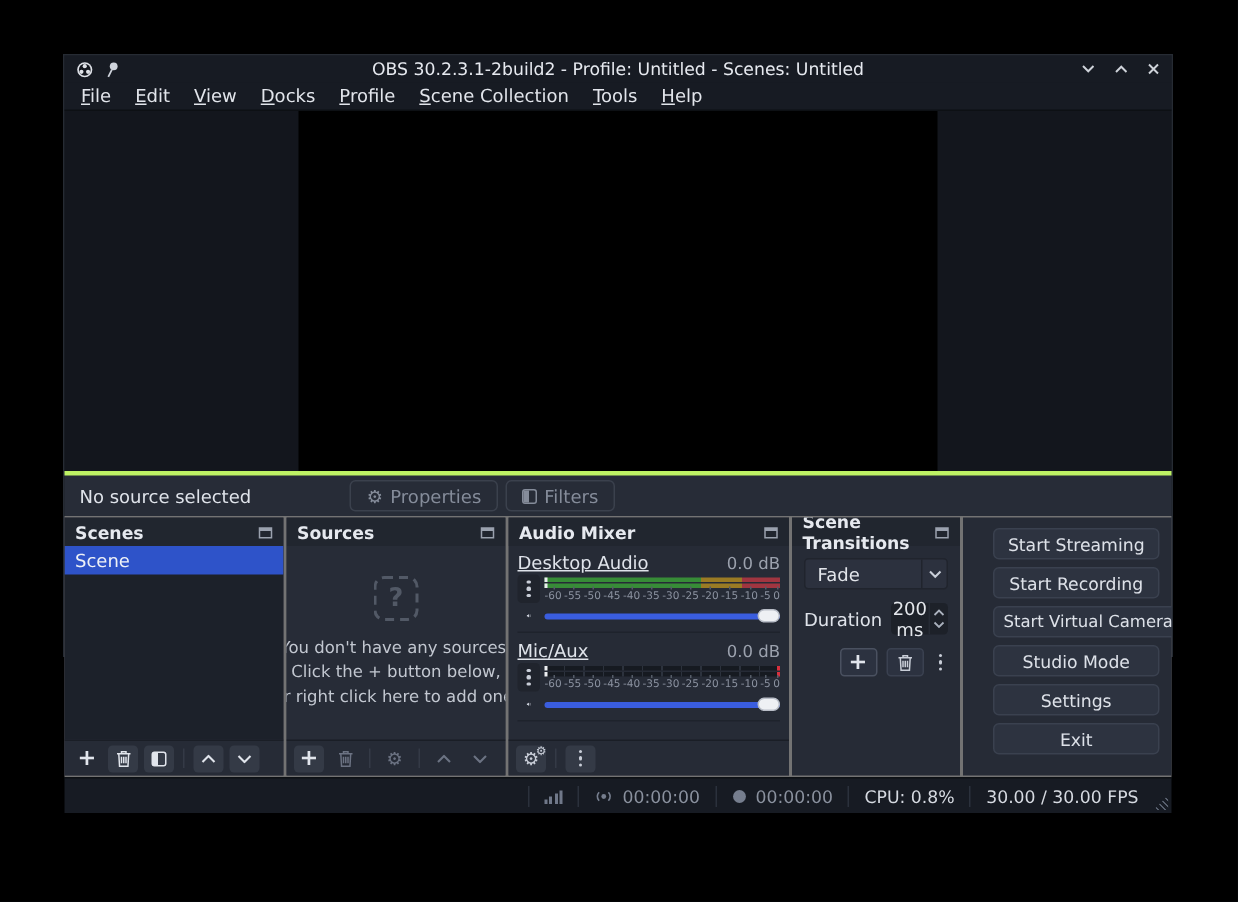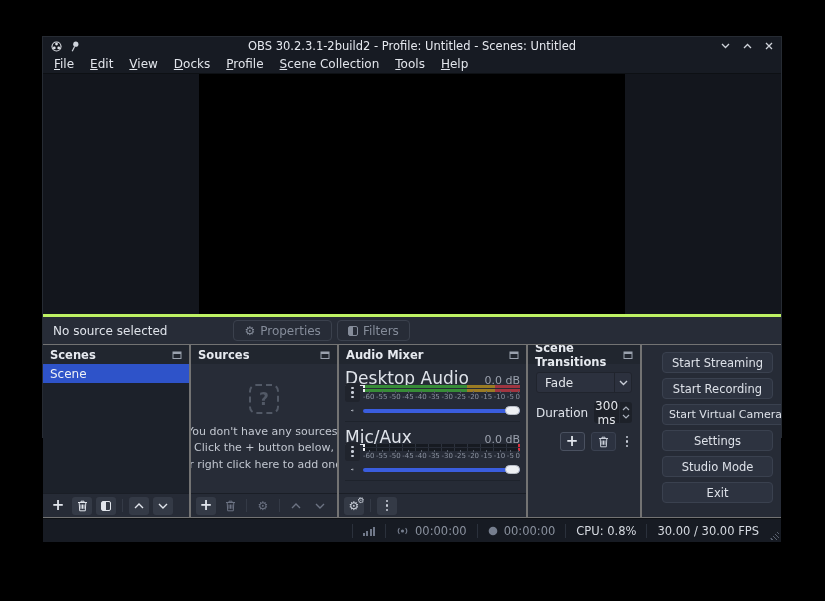--- a/index.html
+++ b/index.html
@@ -62,21 +62,21 @@
   .src-body{flex:1;display:flex;flex-direction:column;align-items:center;justify-content:center;
             background:#272c37;padding:4px;}
   .qbox{width:30px;height:30px;border:2px dashed #525966;border-radius:7px;display:flex;align-items:center;
         justify-content:center;font-size:17px;font-weight:bold;color:#525966;margin-bottom:10px;}
   .src-line{font-size:11px;color:#c2c7d0;line-height:1.5;text-align:center;white-space:nowrap;}
 
   
   .mixer-body{flex:1;padding:4px 6px 0 6px;display:flex;flex-direction:column;overflow:hidden;}
   .channel{margin-bottom:5px;padding-bottom:4px;border-bottom:1px solid #1e232c;}
   .ch-toprow{display:flex;justify-content:space-between;align-items:baseline;height:15px;}
-  .ch-name{font-size:17px;color:#dfe3ea;text-decoration:underline;}
+  .ch-name{font-size:12px;color:#dfe3ea;text-decoration:underline;}
   .ch-level{font-size:11px;color:#9ba1ad;}
   .ch-grid{display:grid;grid-template-columns:15px 1fr;grid-template-rows:auto auto;gap:2px 3px;align-items:center;}
   .kebab-btn{width:15px;height:19px;border-radius:3px;background:#20242d;display:flex;flex-direction:column;
              align-items:center;justify-content:center;gap:2px;border:none;}
   .kebab-btn i{width:2.5px;height:2.5px;border-radius:50%;background:#c9ced8;display:block;}
   .meter{position:relative;}
   .meter .bar{height:3px;margin-bottom:1px;position:relative;}
   .meter.colored .bar{background:linear-gradient(to right,
       var(--meter-green,#378c37) 0 66.5%, var(--meter-yellow,#9a7b24) 66.5% 84%, var(--meter-red,#a03540) 84% 100%);}
   .meter.dark .bar{background:#161a21;
@@ -423,21 +423,21 @@
             <span class="val">Fade</span>
             <span class="dd">
               <svg width="9" height="6" viewBox="0 0 9 6">
                   <polyline points="1,1 4.5,4.5 8,1" fill="none" stroke="currentColor" stroke-width="1.4"></polyline>
                 </svg>
             </span>
           </div>
           <div class="dur-row">
             <span class="dur-label">Duration</span>
             <div class="spin">
-              <span class="val">300 ms</span>
+              <span class="val">200 ms</span>
               <span class="arrows">
                 <svg width="8" height="5" viewBox="0 0 8 5">
                     <polyline points="1,4 4,1 7,4" fill="none" stroke="currentColor" stroke-width="1.2"></polyline>
                   </svg>
                 <svg width="8" height="5" viewBox="0 0 8 5">
                     <polyline points="1,1 4,4 7,1" fill="none" stroke="currentColor" stroke-width="1.2"></polyline>
                   </svg>
               </span>
             </div>
           </div>
@@ -460,22 +460,22 @@
       </section>
 
       <section class="panel p-controls">
         <div class="controls-body">
           <button class="ctl-btn">Start Streaming</button>
           <button class="ctl-btn">Start Recording</button>
           <div class="vc-row">
             <button class="ctl-btn">Start Virtual Camera</button>
             <button class="ctl-btn vc-gear"></button>
           </div>
+          <button class="ctl-btn">Studio Mode</button>
           <button class="ctl-btn">Settings</button>
-          <button class="ctl-btn">Studio Mode</button>
           <button class="ctl-btn">Exit</button>
         </div>
       </section>
 
     </div>
 
     <div class="statusbar">
       <span class="sb-sep"></span>
       <span class="seg">
         <span class="bars">

